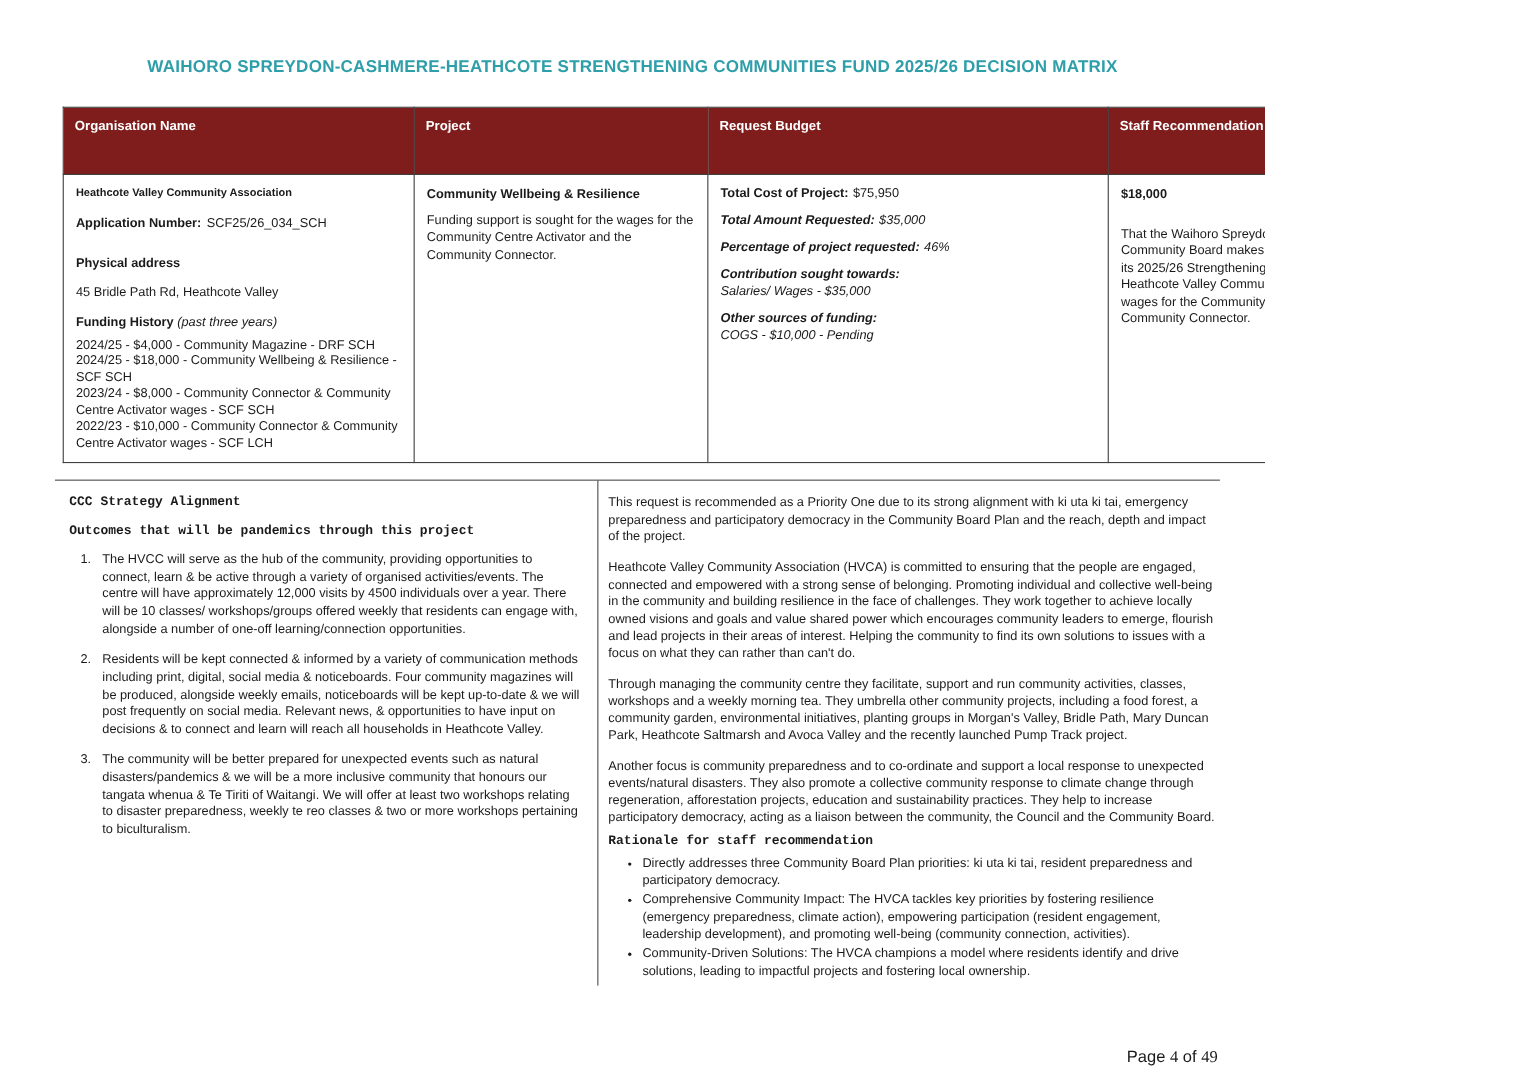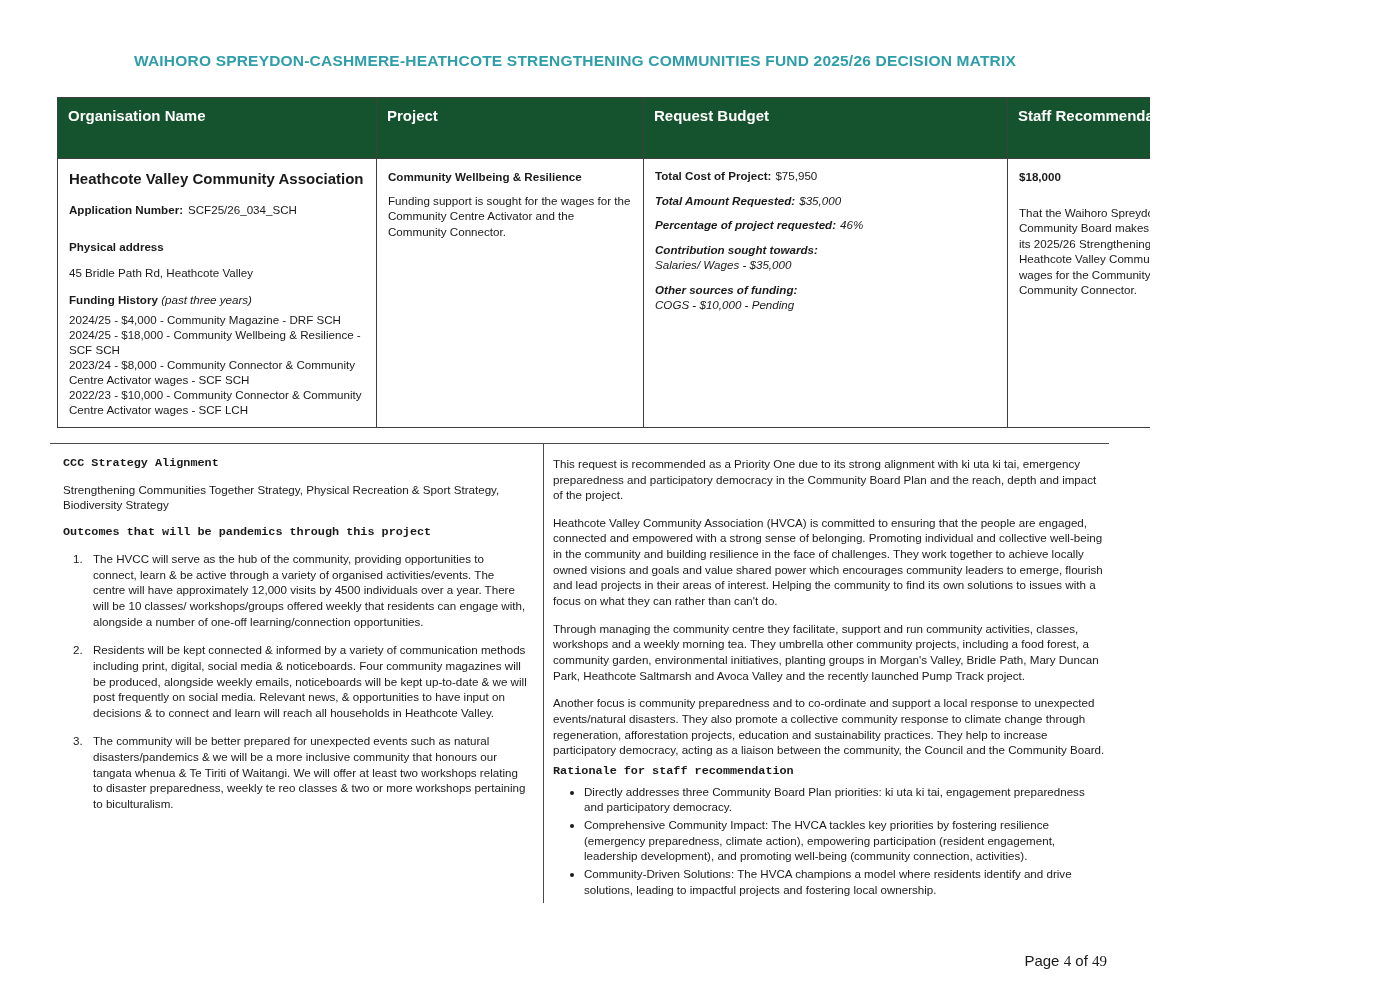--- a/index.html
+++ b/index.html
@@ -21,23 +21,23 @@
     table-layout: fixed;
     width: 1300px;
     margin: 27px 41px 0 57px;
   }
   table.matrix th, table.matrix td {
     border: 1px solid #3f3f3f;
     vertical-align: top;
     text-align: left;
   }
   th.teal {
-    background: #14532d;
+    background: #7f1d1d;
     color: #ffffff;
-    font-size: 15px;
+    font-size: 12px;
     font-weight: bold;
     padding: 9px 10px 8px 10px;
     height: 33px;
   }
   td.cell {
     padding: 9px 11px;
     font-size: 11.6px;
     line-height: 1.34;
     height: 252px;
   }
@@ -46,21 +46,21 @@
     text-align: center;
     vertical-align: top;
     padding: 7px 4px;
   }
   .pr-label { font-weight: bold; font-size: 12.2px; text-align: center; }
   .pr-value { font-weight: bold; font-size: 13.5px; text-align: center; margin-top: 17px; }
 
   .b { font-weight: bold; }
   .i { font-style: italic; }
 
-  .org-name { font-weight: bold; font-size: 15px; margin: 1px 0 0 0; }
+  .org-name { font-weight: bold; font-size: 10px; margin: 1px 0 0 0; }
   .app-line { margin-top: 13px; }
   .app-val { margin-left: 5px; }
   .addr-head { font-weight: bold; margin-top: 21px; }
   .addr-line { margin-top: 11px; }
   .fh-head { margin-top: 11px; }
   .fh-list { margin-top: 6px; line-height: 1.29; }
 
   .proj-name { font-weight: bold; margin: 1px 0 8px 0; }
 
   .bud-line { margin-top: 0; }
@@ -181,36 +181,35 @@
           <div class="rec-amount">$18,000</div>
           <div class="rec-text">That the Waihoro Spreydon-Cashmere-Heathcote Community Board makes a grant of $18,000 from its 2025/26 Strengthening Communities Fund to Heathcote Valley Community Association towards wages for the Community Centre Activator and the Community Connector.</div>
         </td>
       </tr>
     </tbody>
   </table>
 
   <div class="lower">
     <div class="lower-left">
       <div class="sec-head">CCC Strategy Alignment</div>
-      <p class="sec-para">Strengthening Communities Together Strategy, Physical Recreation &amp; Sport Strategy, Biodiversity Strategy</p>
       <div class="sec-head">Outcomes that will be pandemics through this project</div>
       <ol class="outcomes">
         <li>The HVCC will serve as the hub of the community, providing opportunities to connect, learn &amp; be active through a variety of organised activities/events. The centre will have approximately 12,000 visits by 4500 individuals over a year.  There will be 10 classes/ workshops/groups offered weekly that residents can engage with, alongside a number of one-off learning/connection opportunities.</li>
         <li>Residents will be kept connected &amp; informed by a variety of communication methods including print, digital, social media &amp; noticeboards.  Four community magazines will be produced, alongside weekly emails, noticeboards will be kept up-to-date &amp; we will post frequently on social media.  Relevant news, &amp; opportunities to have input on decisions &amp; to connect and learn will reach all households in Heathcote Valley.</li>
         <li>The community will be better prepared for unexpected events such as natural disasters/pandemics &amp; we will be a more inclusive community that honours our tangata whenua &amp; Te Tiriti of Waitangi.  We will offer at least two workshops relating to disaster preparedness, weekly te reo classes &amp; two or more workshops pertaining to biculturalism.</li>
       </ol>
     </div>
     <div class="lower-right">
       <p class="sec-para">This request is recommended as a Priority One due to its strong alignment with ki uta ki tai, emergency preparedness and participatory democracy in the Community Board Plan and the reach, depth and impact of the project.</p>
       <p class="sec-para">Heathcote Valley Community Association (HVCA) is committed to ensuring that the people are engaged, connected and empowered with a strong sense of belonging. Promoting individual and collective well-being in the community and building resilience in the face of challenges.  They work together to achieve locally owned visions and goals and value shared power which encourages community leaders to emerge, flourish and lead projects in their areas of interest. Helping the community to find its own solutions to issues with a focus on what they can rather than can't do.</p>
       <p class="sec-para">Through managing the community centre they facilitate, support and run community activities, classes, workshops and a weekly morning tea. They umbrella other community projects, including a food forest, a community garden, environmental initiatives, planting groups in Morgan's Valley, Bridle Path, Mary Duncan Park, Heathcote Saltmarsh and Avoca Valley and the recently launched Pump Track project.</p>
       <p class="sec-para" style="margin-bottom:6px">Another focus is community preparedness and to co-ordinate and support a local response to unexpected events/natural disasters. They also promote a collective community response to climate change through regeneration, afforestation projects, education and sustainability practices. They help to increase participatory democracy, acting as a liaison between the community, the Council and the Community Board.</p>
       <div class="sec-head" style="margin-bottom:4px">Rationale for staff recommendation</div>
       <ul class="rationale">
-        <li>Directly addresses three Community Board Plan priorities: ki uta ki tai, engagement preparedness and participatory democracy.</li>
+        <li>Directly addresses three Community Board Plan priorities: ki uta ki tai, resident preparedness and participatory democracy.</li>
         <li>Comprehensive Community Impact: The HVCA tackles key priorities by fostering resilience (emergency preparedness, climate action), empowering participation (resident engagement, leadership development), and promoting well-being (community connection, activities).</li>
         <li>Community-Driven Solutions: The HVCA champions a model where residents identify and drive solutions, leading to impactful projects and fostering local ownership.</li>
       </ul>
     </div>
   </div>
 
   <div class="footer">
     <span>Page</span>
     <span class="num">4</span>
     <span>of</span>

